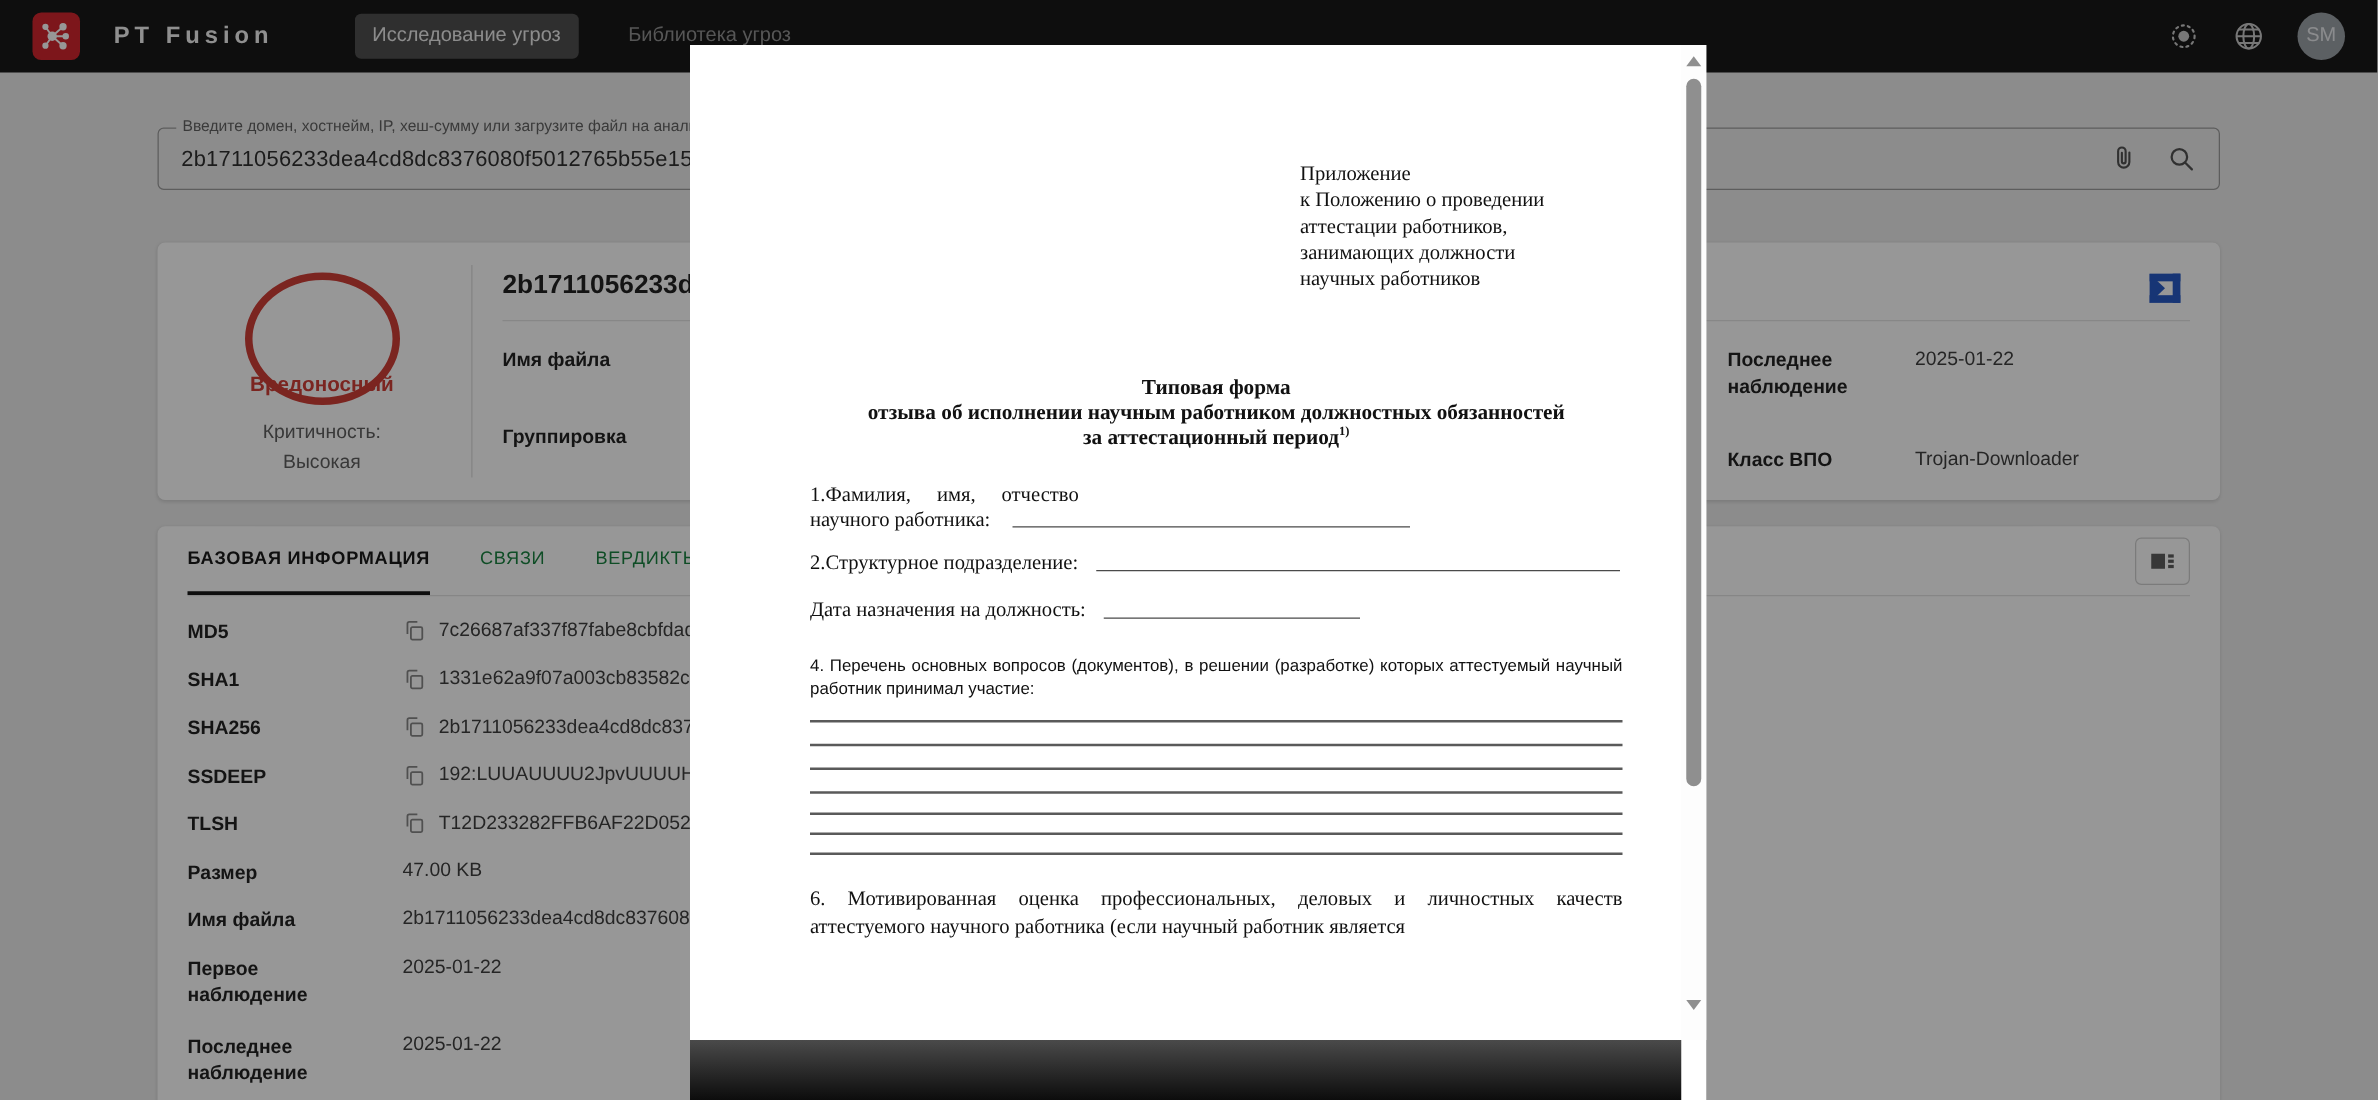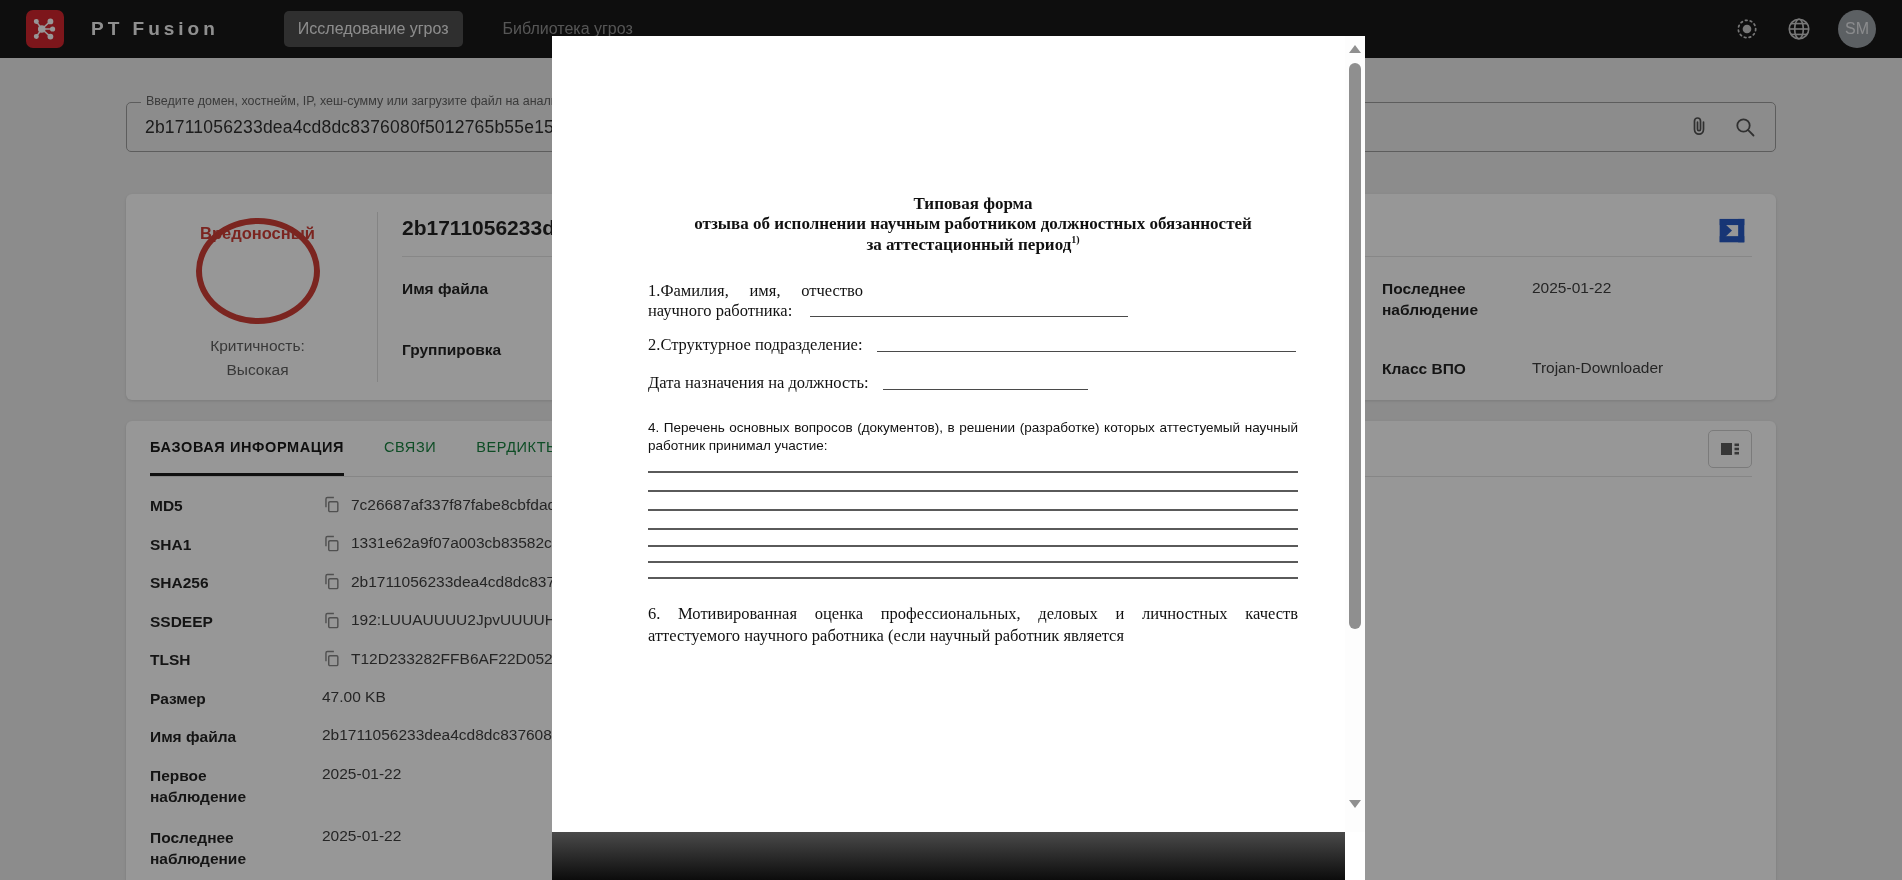--- a/index.html
+++ b/index.html
@@ -21,21 +21,21 @@
   .main { padding:44px 126px 0; }
   .search-wrap { position:relative; height:50px; border:1px solid #9b9b9b; border-radius:5px; display:flex; align-items:center; padding:0 18px; }
   .search-label { position:absolute; top:-9px; left:14px; background:#ececec; padding:0 5px; font-size:12.5px; color:#5f5f5f; }
   .search-value { font-size:17.5px; color:#2b2b2b; letter-spacing:.2px; flex:1; white-space:nowrap; overflow:hidden; }
   .search-icons { display:flex; align-items:center; gap:22px; margin-left:14px; }
   .sicon { width:24px; height:24px; color:#4f4f4f; }
 
   .card { background:#ffffff; border-radius:6px; box-shadow:0 1px 3px rgba(0,0,0,.12); }
   .card1 { margin-top:42px; height:206px; display:flex; padding:18px 24px; position:relative; }
   .verdict-col { width:215px; display:flex; flex-direction:column; align-items:center; }
-  .verdict-circle { width:124px; height:124px; border-radius:50%; border:6px solid #cf3b33; display:flex; align-items:flex-start; justify-content:center; margin-top:6px; }
+  .verdict-circle { width:124px; height:124px; border-radius:50%; border:6px solid #cf3b33; display:flex; align-items:flex-end; justify-content:center; margin-top:6px; }
   .verdict-text { color:#cf3b33; font-weight:bold; font-size:16.5px; }
   .crit { margin-top:10px; text-align:center; font-size:15.5px; color:#5c5c5c; line-height:1.55; }
   .vdiv { width:1px; background:#dedede; margin:0 24px 0 12px; }
   .card1-body { flex:1; padding-top:4px; position:relative; }
   .card1-title { font-size:21px; font-weight:bold; color:#1e1e1e; white-space:nowrap; overflow:hidden; padding-right:60px; }
   .card1-hr { border-top:1px solid #e3e3e3; margin:16px 0 22px; }
   .fgrid { display:flex; }
   .fcol { display:flex; flex-direction:column; gap:26px; }
   .fcol.left { width:760px; }
   .fcol.right { margin-left:auto; width:370px; }
@@ -285,20 +285,27 @@
     </div>
   </div>
 </div>
 
 <div class="overlay"></div>
 
 <div class="modal">
   <div class="doc-page serif">
     <div class="doc-inner">
 
+      <div class="annex">
+        <div>Приложение</div>
+        <div>к Положению о проведении</div>
+        <div>аттестации работников,</div>
+        <div>занимающих должности</div>
+        <div>научных работников</div>
+      </div>
 
       <div class="doc-title">
         <div>Типовая форма</div>
         <div>отзыва об исполнении научным работником должностных обязанностей</div>
         <div><span>за аттестационный период</span><sup>1)</sup></div>
       </div>
 
       <div class="f1row">
         <div class="f1text">1.Фамилия, имя, отчество научного работника:</div>
         <div class="f1line"></div>

